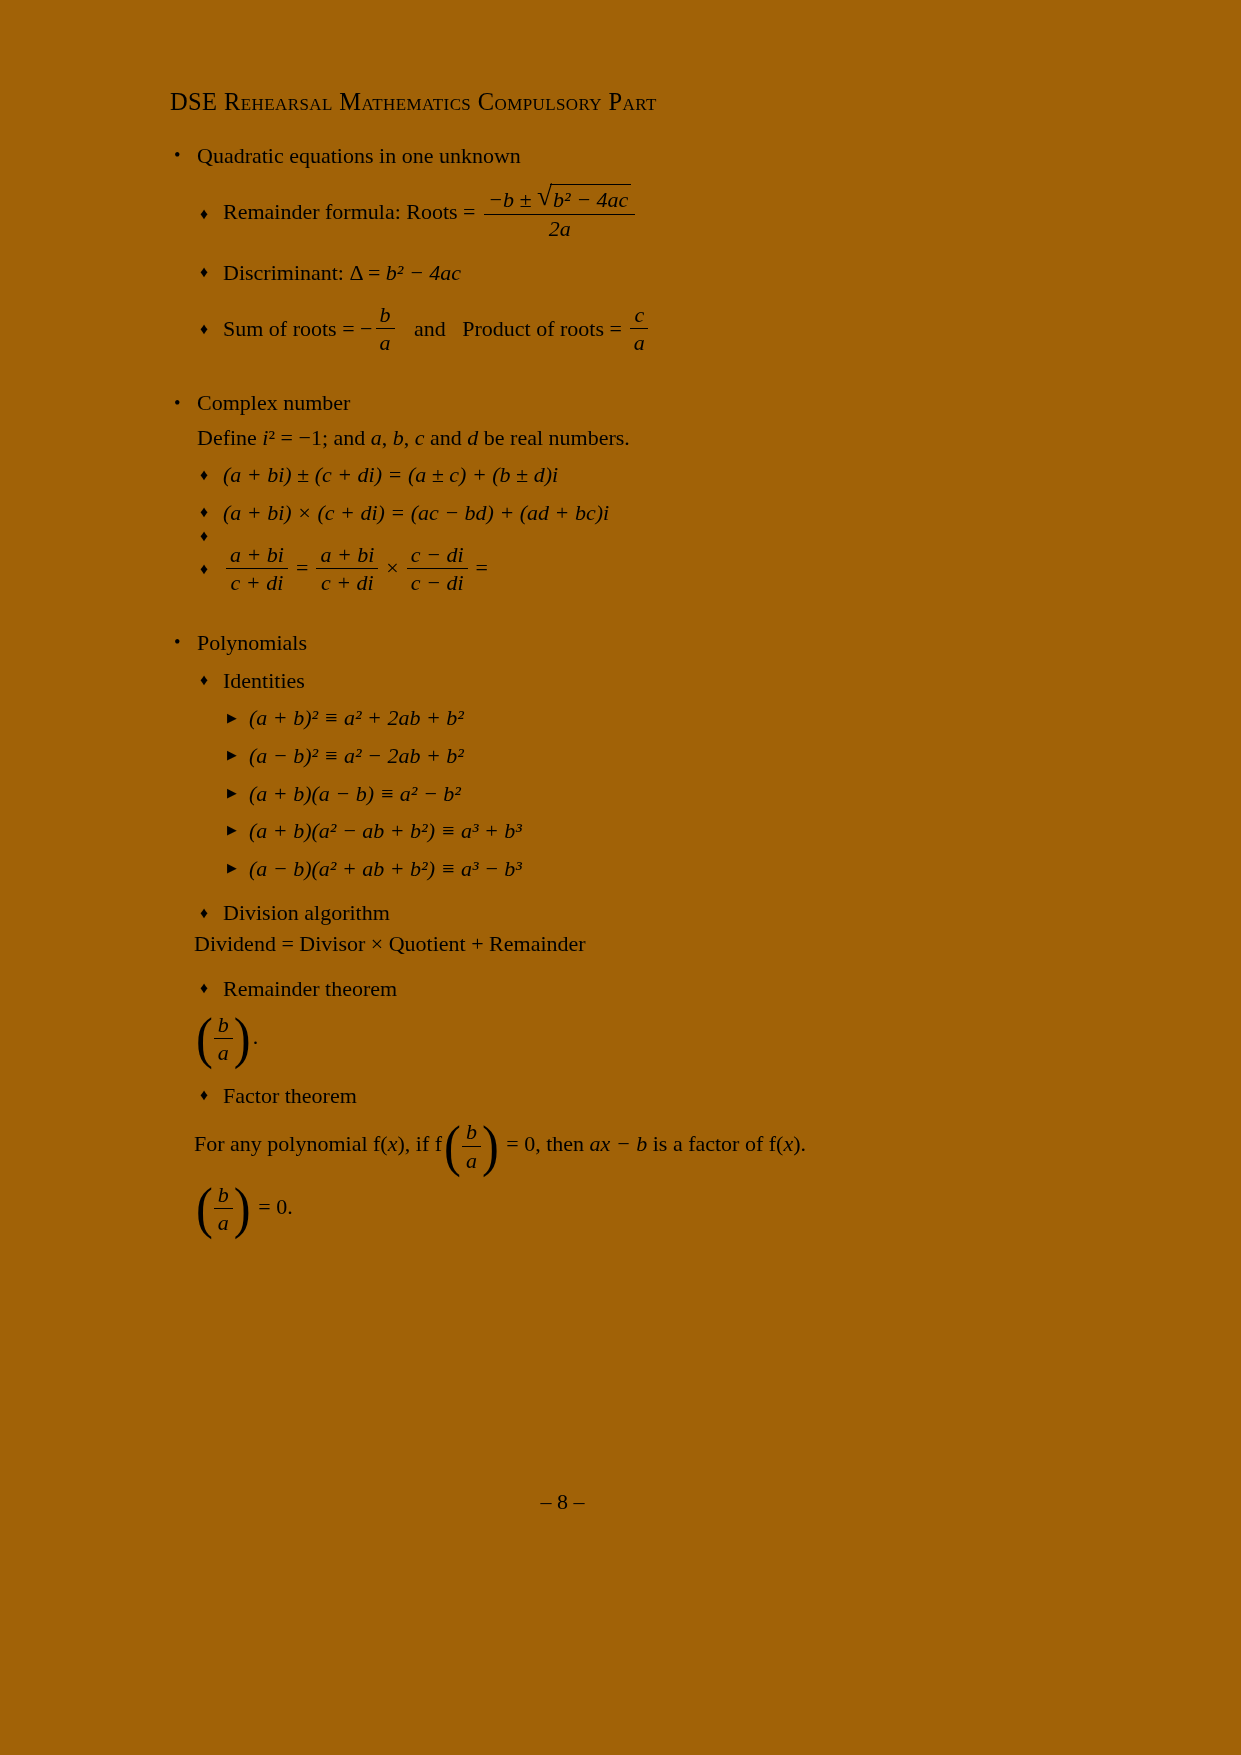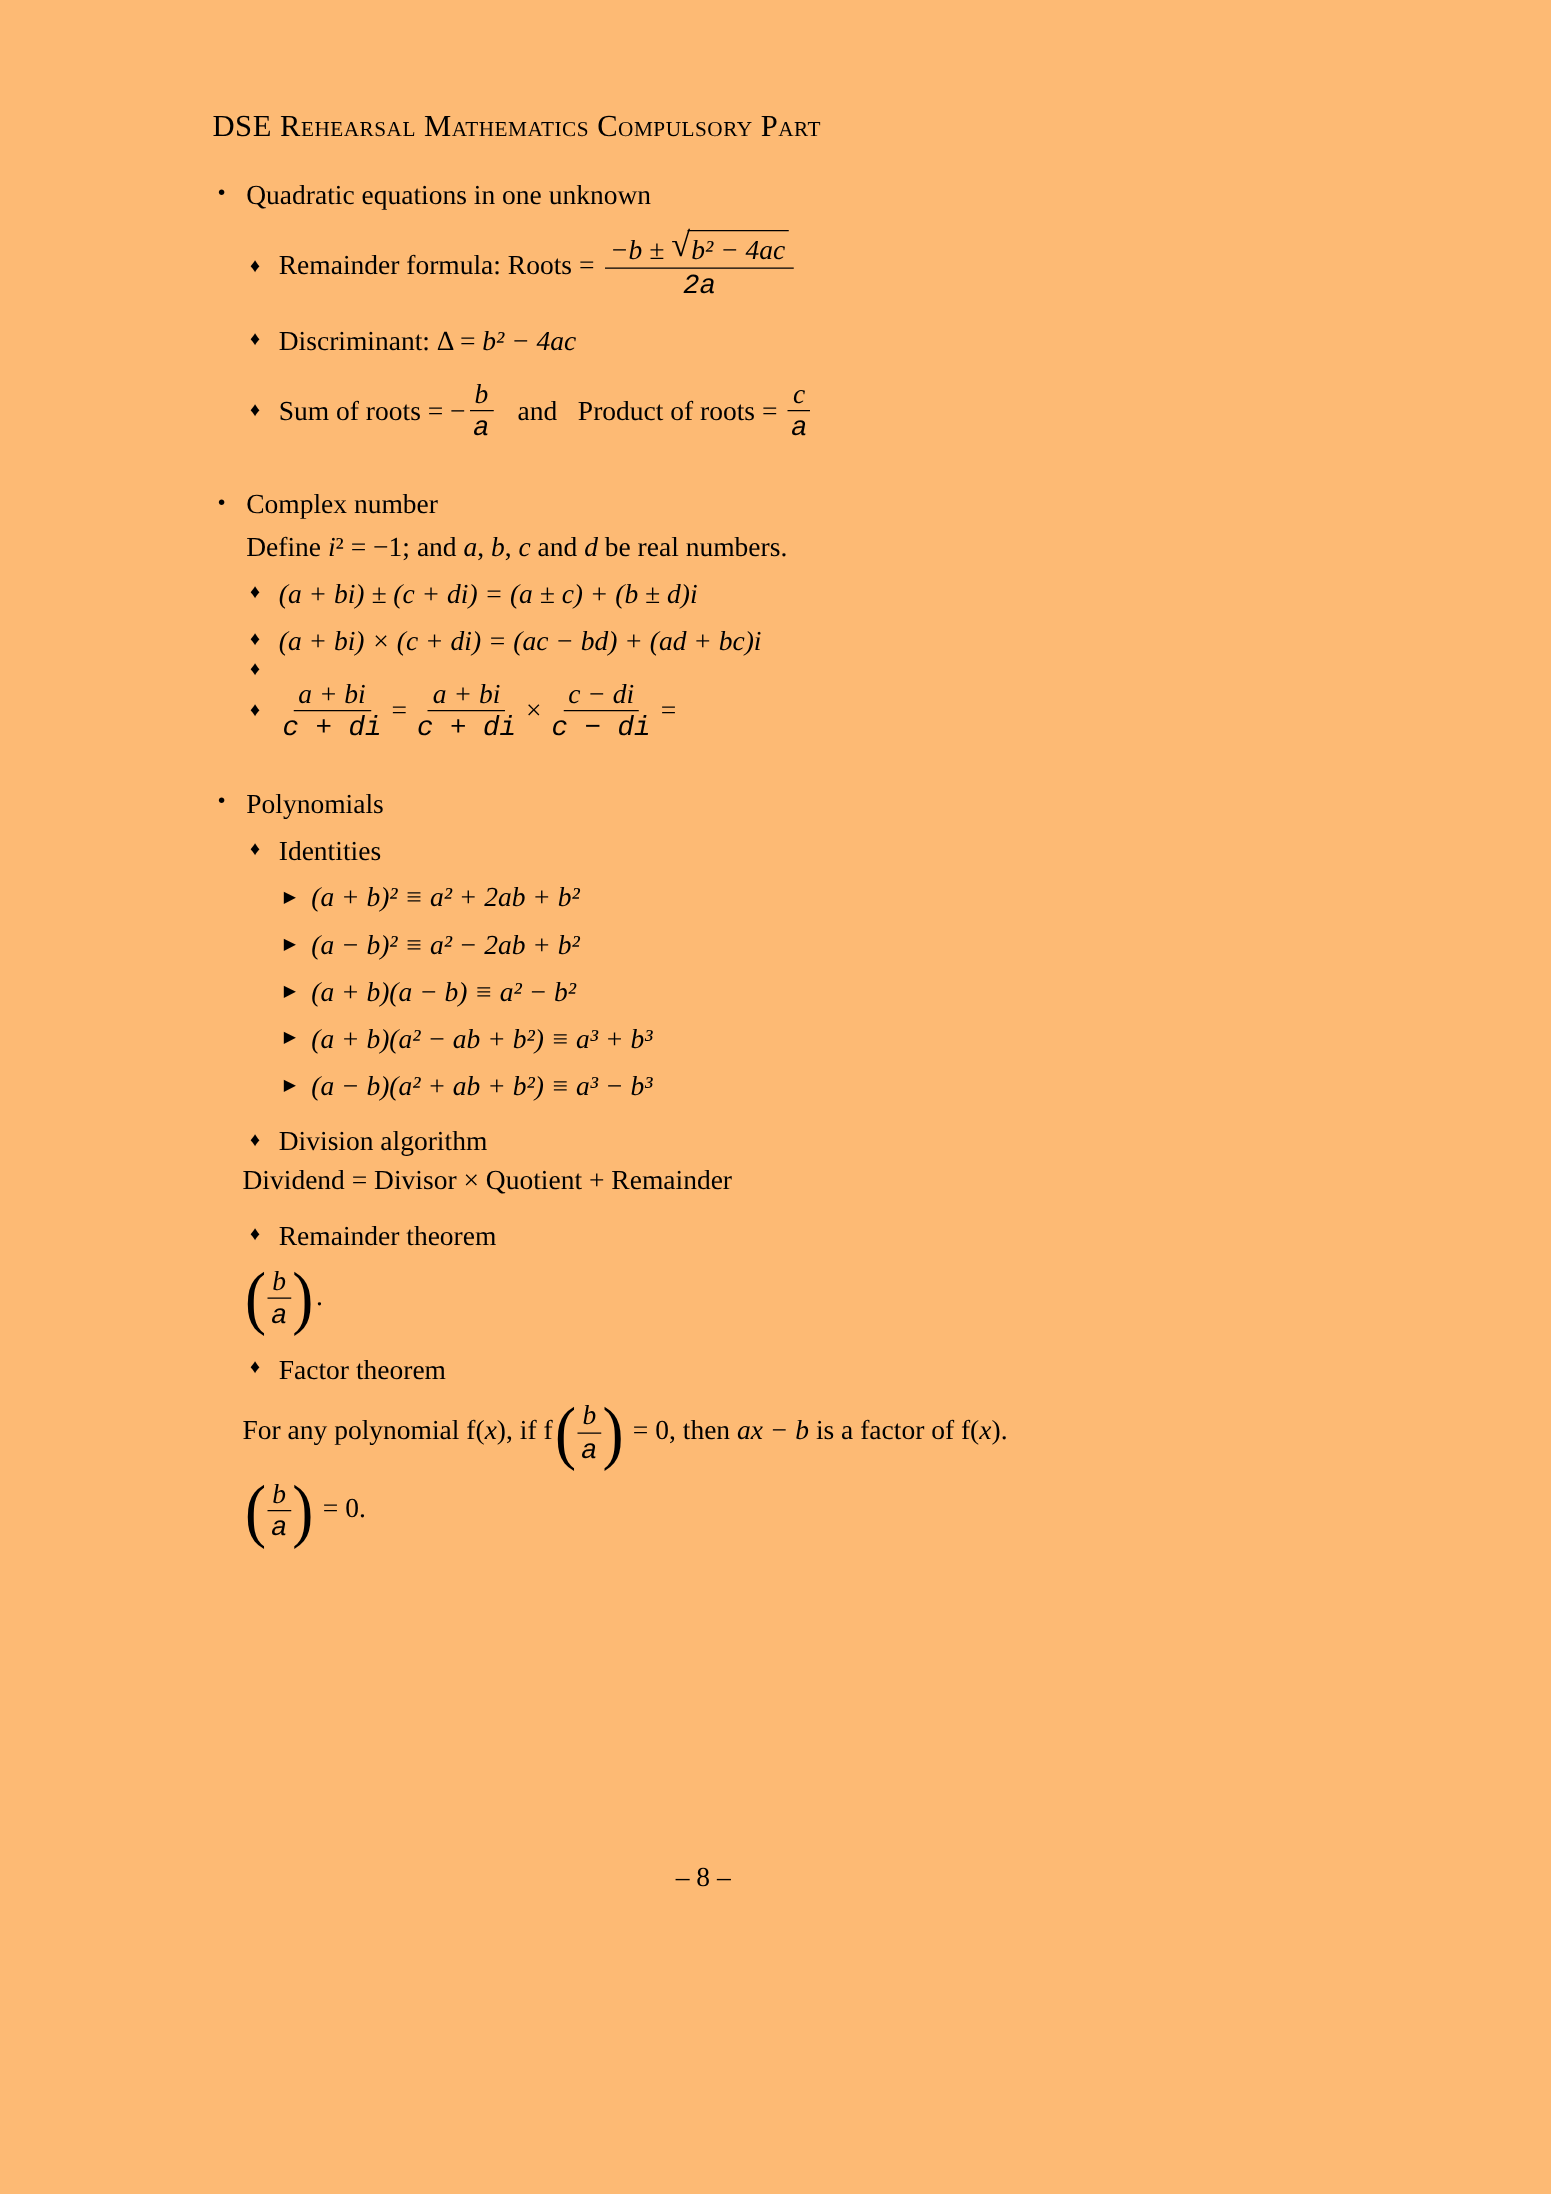--- a/index.html
+++ b/index.html
@@ -1,18 +1,18 @@
 <!DOCTYPE html>
 <html><head>
 <meta charset="utf-8">
 <style>
   * { box-sizing: border-box; }
   html, body { margin: 0; padding: 0; background: #ffffff; }
   .page {
-    width: 1241px; height: 1755px; background: #fdba74; position: relative;
+    width: 1241px; height: 1755px; background: #a16207; position: relative;
     font-family: "Liberation Serif", "DejaVu Serif", serif;
     font-size: 22px; line-height: 1.3; color: #000;
     padding: 86px 150px 0 170px; overflow: hidden;
   }
   h1.doc-title {
     font-size: 24.5px; font-weight: normal; font-variant: small-caps;
     letter-spacing: 0.4px; margin: 0 0 20px 0;
   }
   .it { font-style: italic; }
   .li { position: relative; }
@@ -27,21 +27,21 @@
   .mt-sec { margin-top: 32px; }
   .mt-md  { margin-top: 16px; }
   .mt-sm  { margin-top: 9px; }
 
   .frac {
     display: inline-flex; flex-direction: column; align-items: center;
     vertical-align: middle; text-align: center; line-height: 1.15;
     margin: 0 3px; transform: translateY(-2px);
   }
   .frac .num { display: block; border-bottom: 1.5px solid #000; padding: 0 4px 1px 4px; white-space: nowrap; }
-  .frac .den { display: block; padding-top: 1px; white-space: nowrap; font-family: Liberation Mono, monospace; }
+  .frac .den { display: block; padding-top: 1px; white-space: nowrap; }
 
   .sqrt { display: inline-flex; align-items: flex-start; }
   .sqrt .sign { line-height: 1; font-size: 1.25em; transform: translateY(-2px); margin-right: -2px; }
   .radicand { border-top: 1.6px solid #000; padding: 2px 3px 0 3px; white-space: nowrap; }
 
   .op { margin: 0 5px; }
 
   .bigfrac { display: inline-flex; align-items: center; vertical-align: middle; margin: 0 2px; }
   .bigfrac .frac { transform: none; margin: 0 1px; }
   .bigparen { display: inline-block; font-size: 2.3em; line-height: 0.85; transform: scaleY(1.12); font-weight: 400; }

